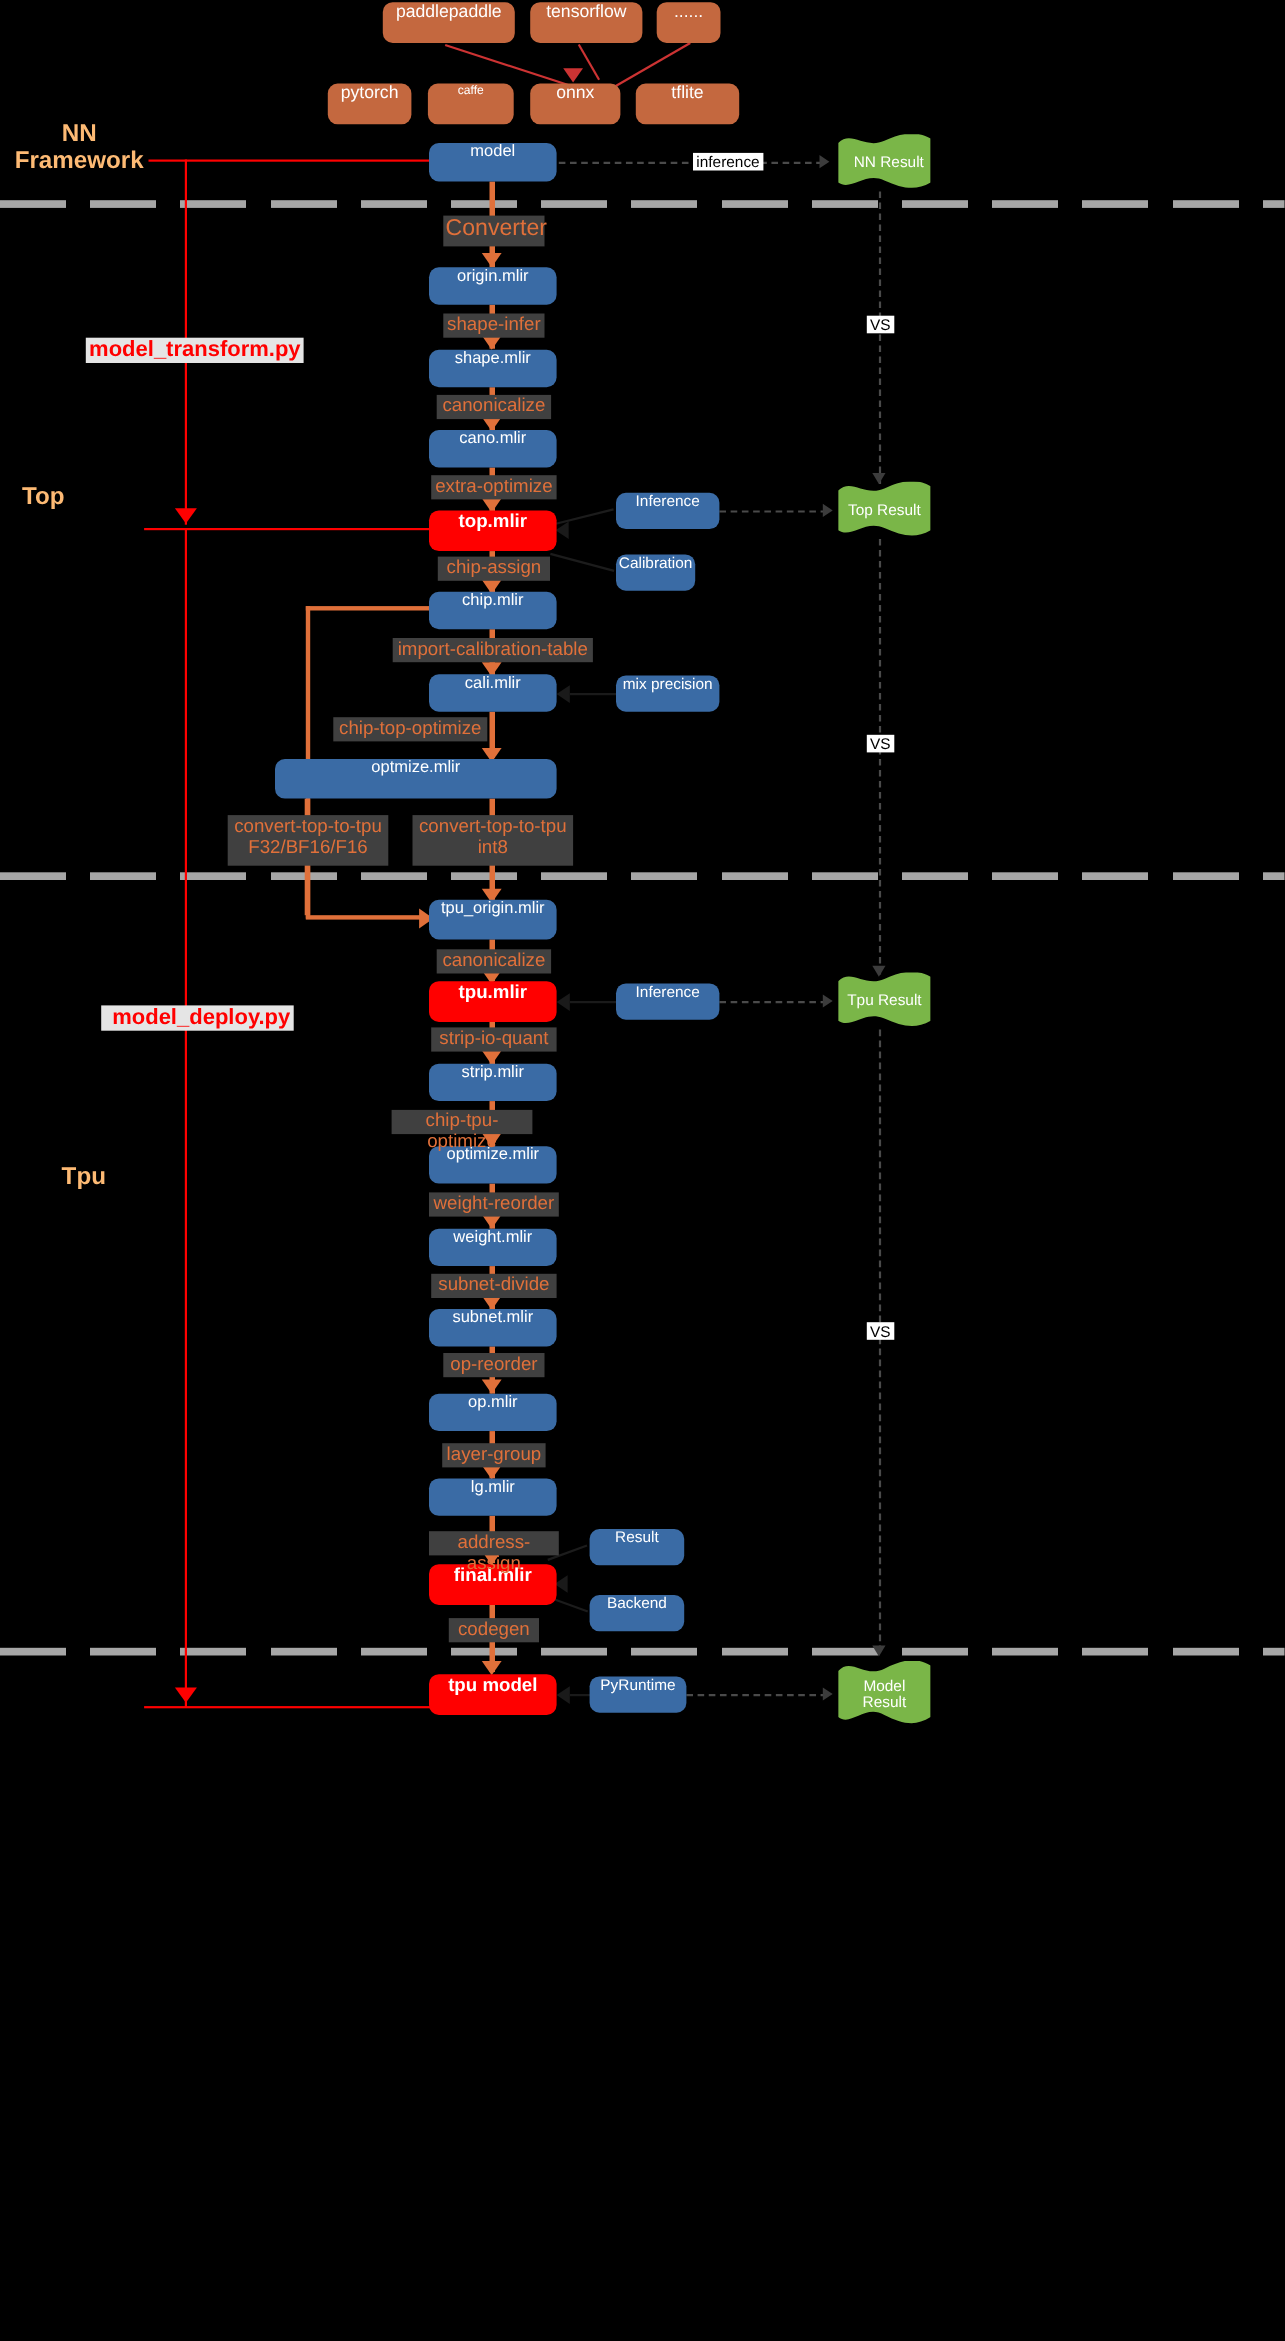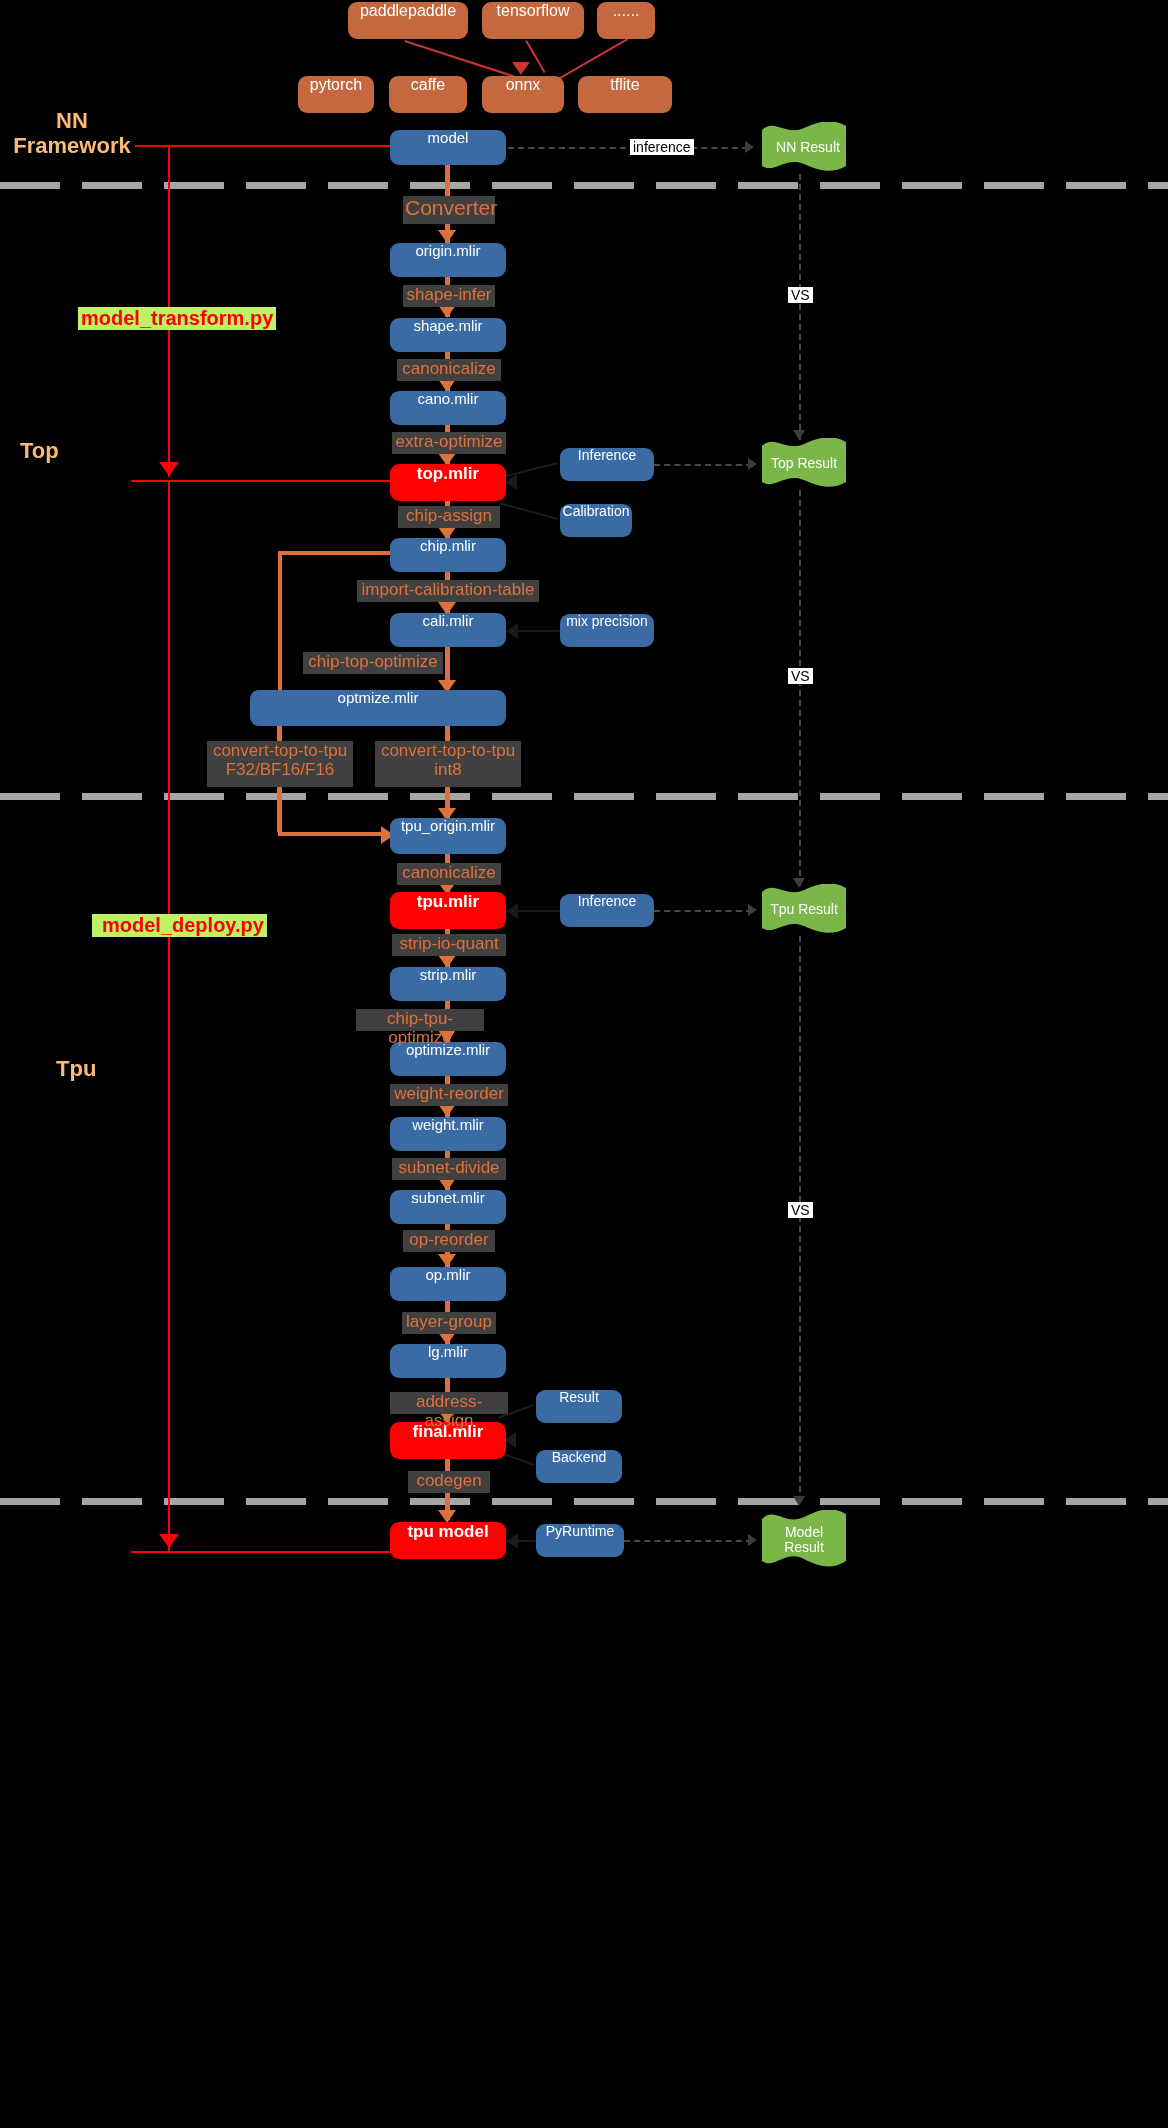--- a/index.html
+++ b/index.html
@@ -69,21 +69,21 @@
     position: absolute;
     white-space: pre-line;
     line-height: 1.15;
     z-index: 8;
   }
   .lbl.redlabel {
     color: #fdba74;
     font-weight: bold;
   }
   .lbl.chip {
-    background: #bef264;
+    background: #e5e5e5;
     color: #ff0000;
     font-weight: bold;
     padding: 0 3px;
   }
   .lbl.whitechip {
     background: #ffffff;
     color: #000000;
     padding: 0 3px;
   }
 
@@ -198,21 +198,21 @@
   </div>
 
   <div class="diag-red" style="left:405px;top:40px;width:128px;transform:rotate(18deg);"></div>
   <div class="diag-red" style="left:527px;top:40px;width:37px;transform:rotate(60deg);"></div>
   <div class="diag-red" style="left:628px;top:40px;width:90px;transform:rotate(150deg);"></div>
   <div class="tri" style="left:512px;top:62px;width:0;height:0;border-left:9px solid transparent;border-right:9px solid transparent;border-top:13px solid #cc3333;"></div>
 
   <div class="node orange" style="left:298px;top:76px;width:76px;height:37px;font-size:16px;">
     <span>pytorch</span>
   </div>
-  <div class="node orange" style="left:389px;top:76px;width:78px;height:37px;font-size:16px;">
+  <div class="node orange" style="left:389px;top:76px;width:78px;height:37px;font-size:11px;">
     <span>caffe</span>
   </div>
   <div class="node orange" style="left:482px;top:76px;width:82px;height:37px;font-size:16px;">
     <span>onnx</span>
   </div>
   <div class="node orange" style="left:578px;top:76px;width:94px;height:37px;font-size:16px;">
     <span>tflite</span>
   </div>
 
   <div class="lbl redlabel" style="left:12px;top:108px;width:120px;font-size:22px;text-align:center;">NN

